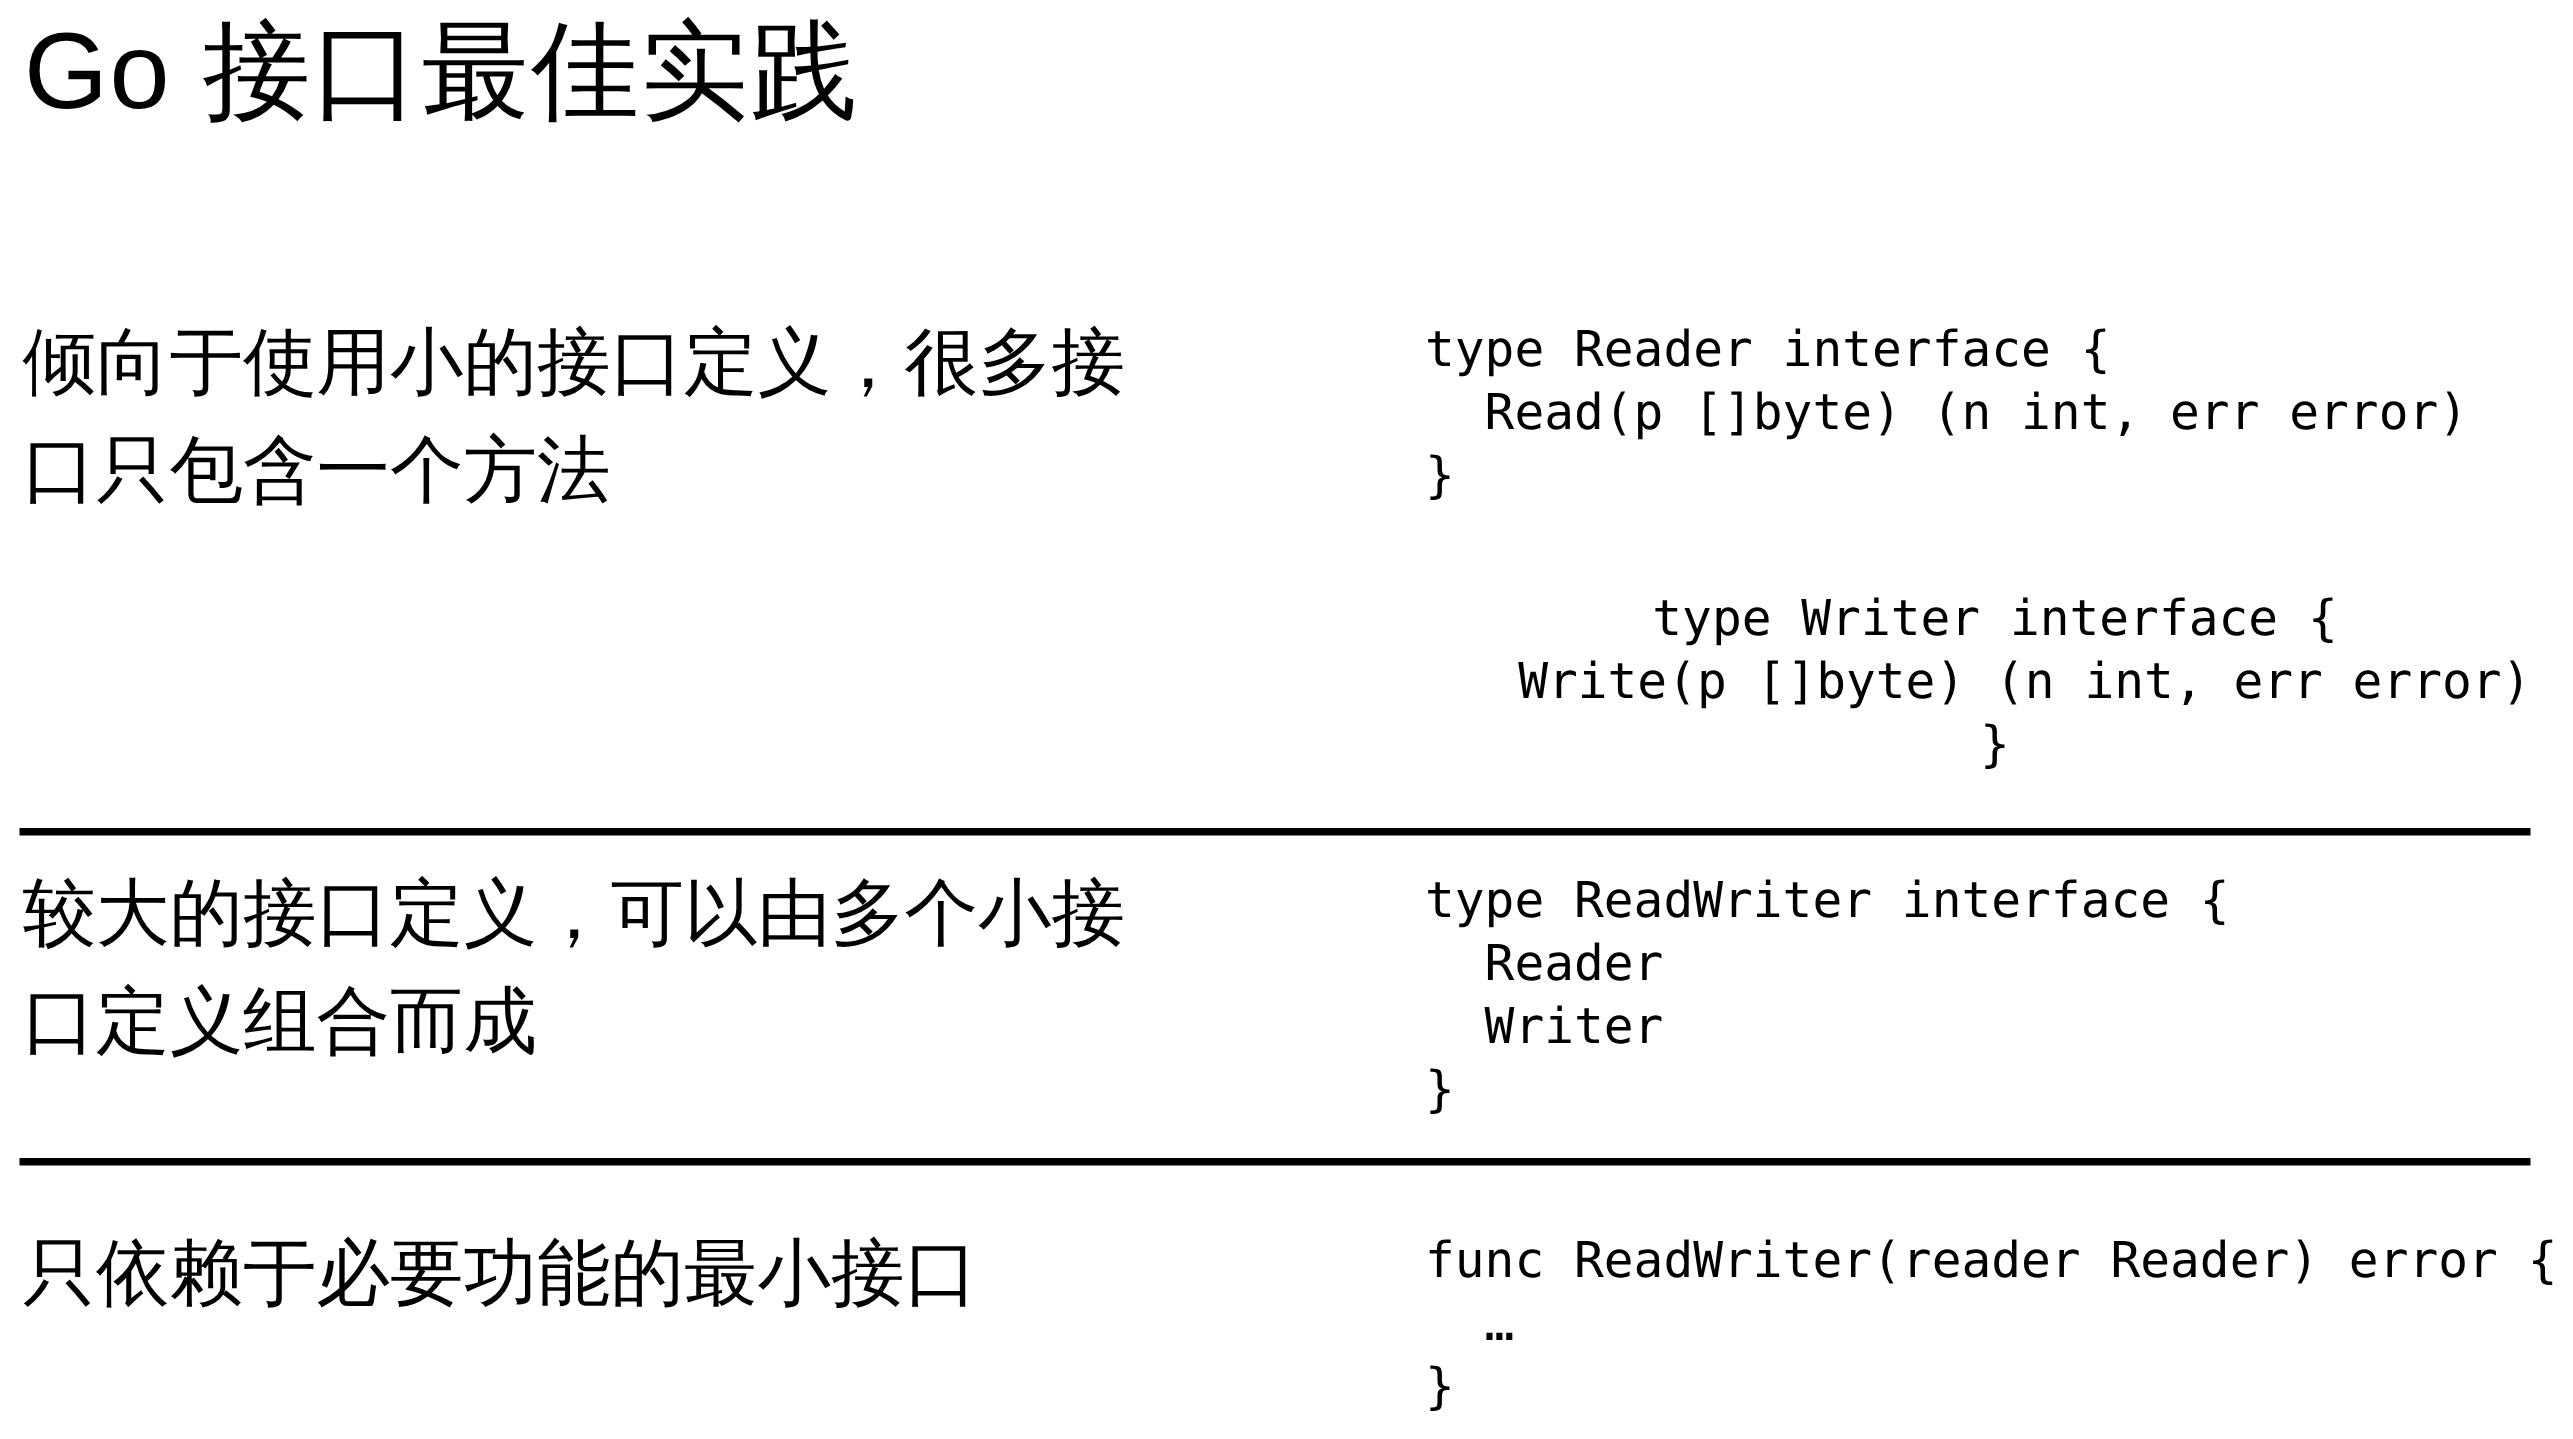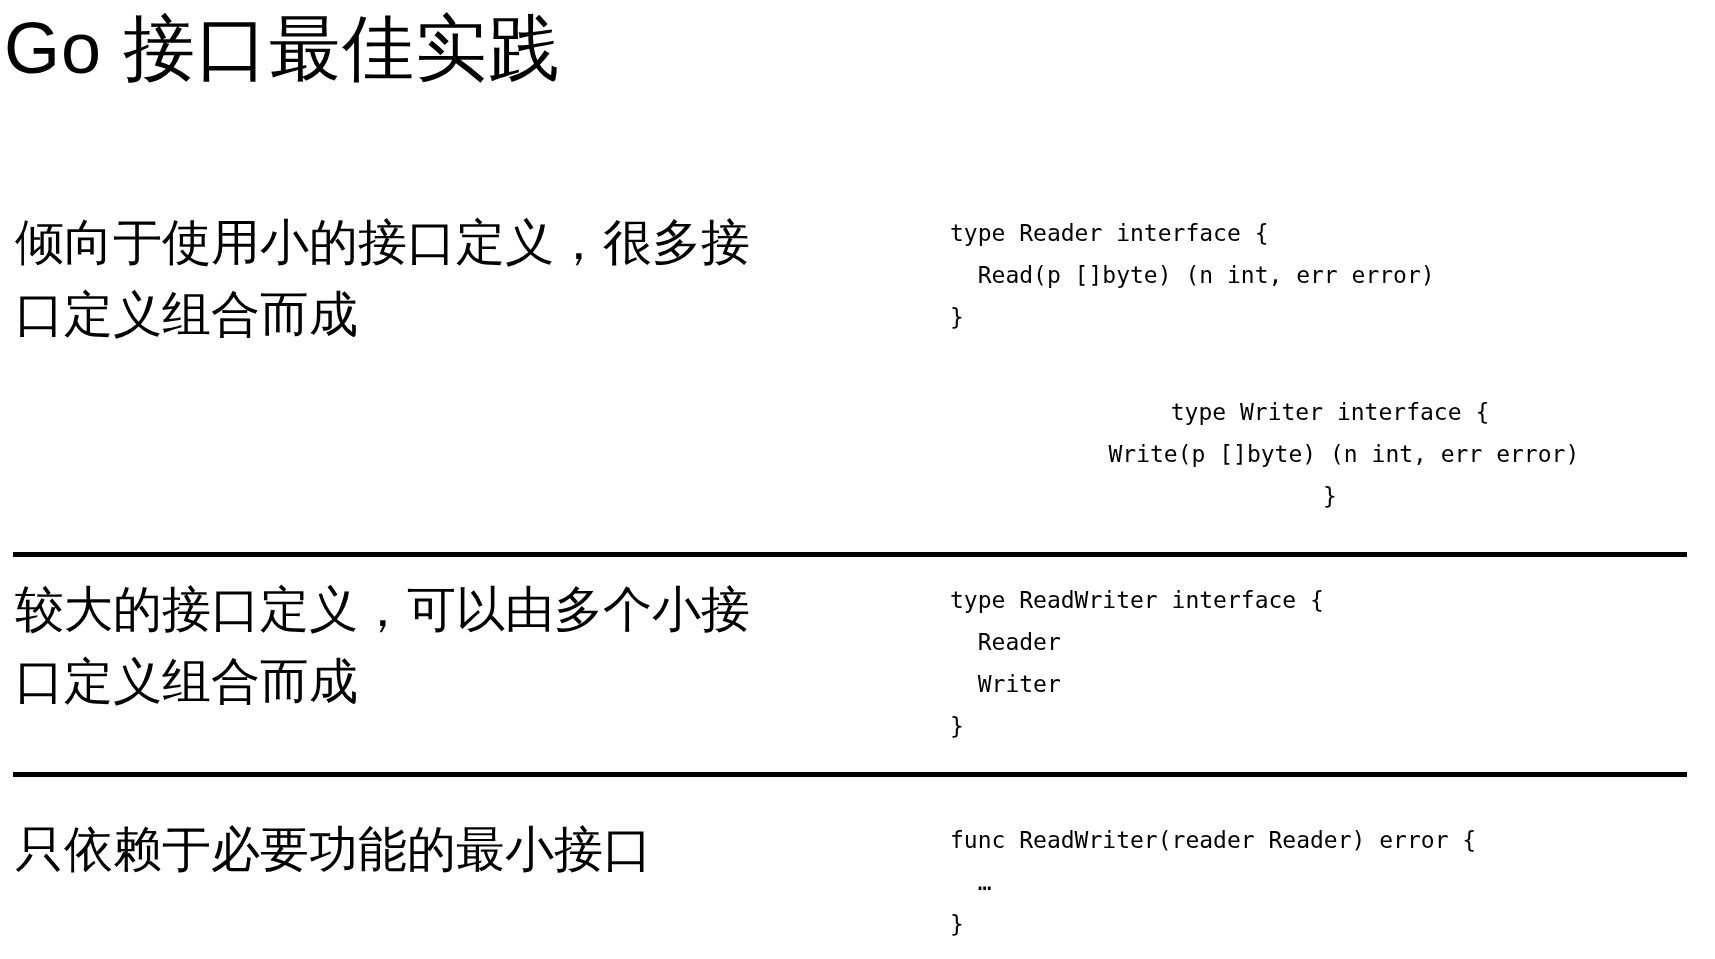--- a/index.html
+++ b/index.html
@@ -11,21 +11,21 @@
     position: relative;
     width: 1715px;
     height: 959px;
     background: #ffffff;
     color: #000000;
     overflow: hidden;
     font-family: "Liberation Sans", "DejaVu Sans", sans-serif;
   }
   .title {
     position: absolute;
-    left: 4px;
+    left: 16px;
     top: 0px;
     margin: 0;
     font-size: 72px;
     font-weight: 500;
     line-height: 96px;
     letter-spacing: 1px;
     color: #000000;
     white-space: nowrap;
   }
   .row { position: absolute; left: 0; width: 1715px; }
@@ -44,21 +44,21 @@
   }
   .code-col {
     position: absolute;
     left: 950px;
     top: 6px;
     width: 760px;
   }
   .code {
     margin: 0;
     font-family: "DejaVu Sans Mono", "Liberation Mono", monospace;
-    font-size: 23px;
+    font-size: 33px;
     line-height: 42px;
     white-space: pre;
     color: #000000;
   }
   .code + .code { margin-top: 53px; text-align: center; }
   .divider {
     position: absolute;
     left: 13px;
     width: 1674px;
     height: 5px;
@@ -69,21 +69,21 @@
 </style>
 </head>
 <body>
 
 <div class="slide">
 
   <h1 class="title">Go 接口最佳实践</h1>
 
   <section class="row row-1">
     <div class="desc">倾向于使用小的接口定义，很多接
-口定义组合而成</div>
+口只包含一个方法</div>
     <div class="code-col">
       <pre class="code">type Reader interface {
   Read(p []byte) (n int, err error)
 }</pre>
       <pre class="code">type Writer interface {
   Write(p []byte) (n int, err error)
 }</pre>
     </div>
   </section>
 

